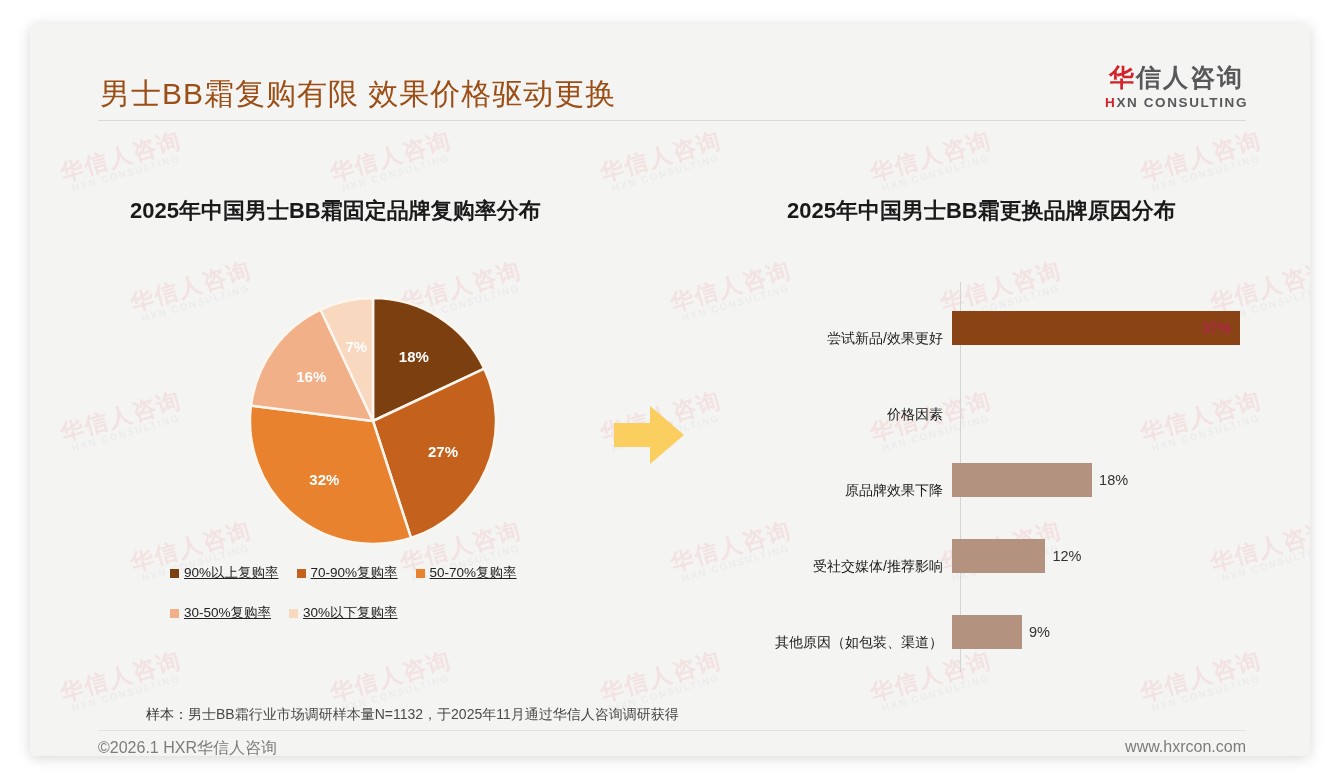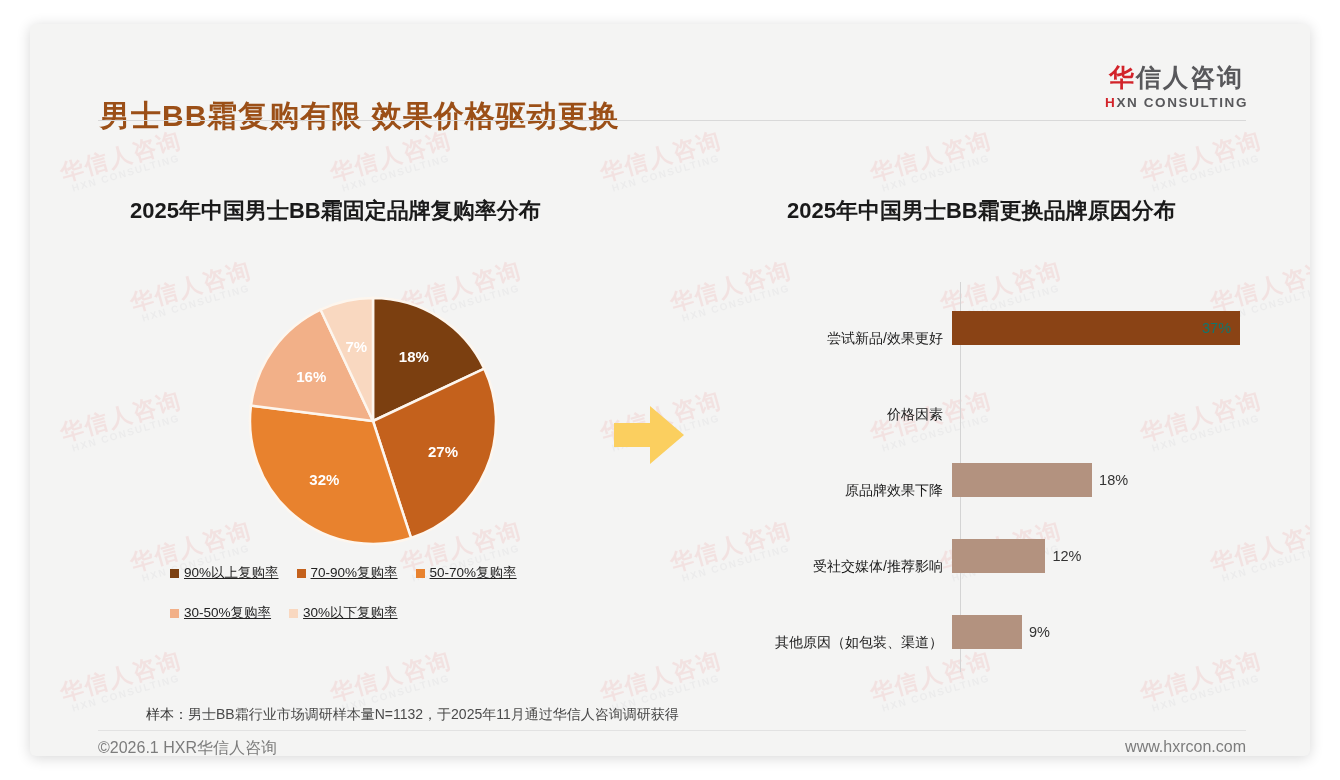--- a/index.html
+++ b/index.html
@@ -61,25 +61,24 @@
     left: 0; top: 0;
     width: 100%;
     height: 100px;
     z-index: 3;
   }
   .page-title {
     position: absolute;
     left: 70px;
     top: 50px;
     font-size: 30px;
-    font-weight: 700;
+    font-weight: 400;
     color: #9b4f17;
     letter-spacing: 1px;
     white-space: nowrap;
-    margin-top: 22px;
   }
   .header-rule {
     position: absolute;
     left: 68px;
     top: 96px;
     width: 1148px;
     height: 1px;
     background: #d9d9d9;
   }
 
@@ -226,21 +225,21 @@
   }
   .bar-value {
     font-size: 14.5px;
     color: #333;
     margin-left: 7px;
     white-space: nowrap;
     flex: none;
   }
   .bar-value.overlap {
     margin-left: -38px;
-    color: #0f766e;
+    color: #be185d;
   }
 
   
   .footnote {
     position: absolute;
     left: 116px;
     top: 682px;
     font-size: 14px;
     color: #4a4a4a;
     z-index: 3;

